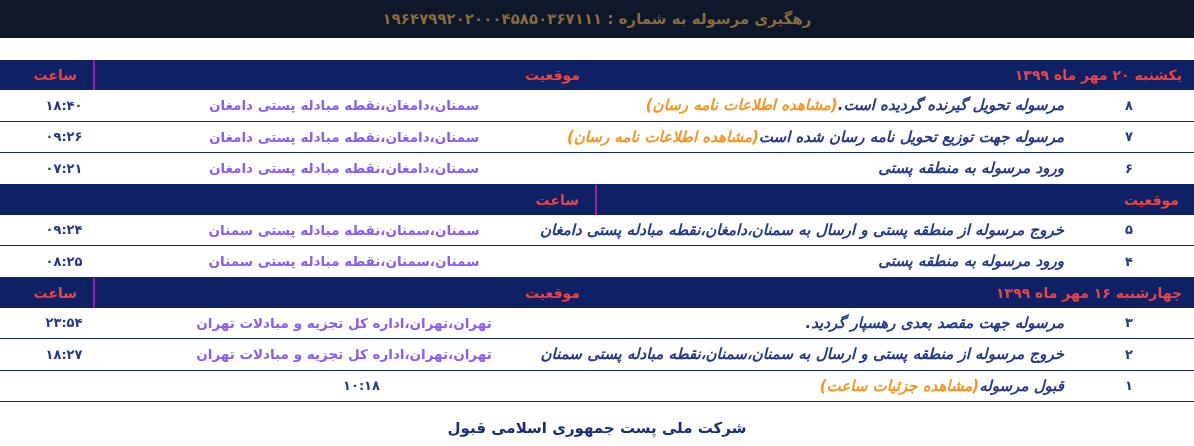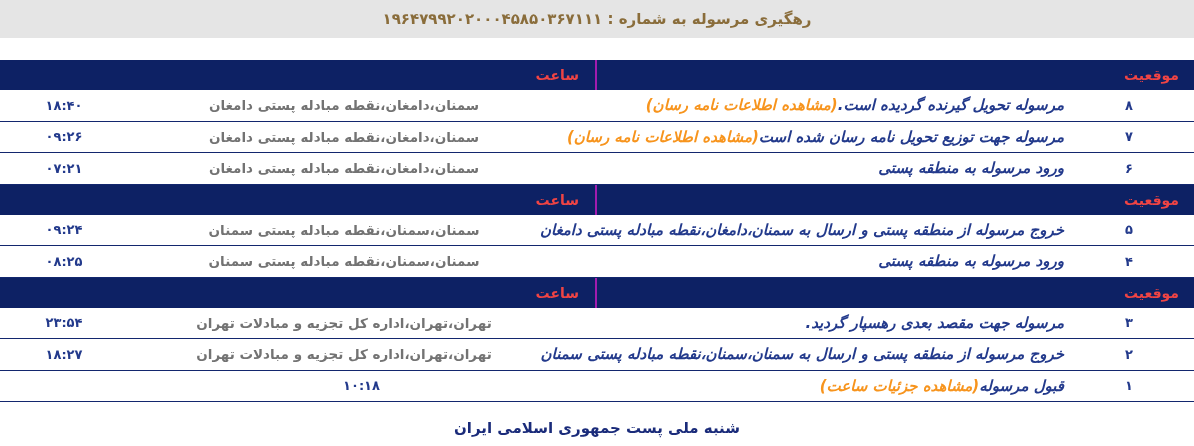--- a/index.html
+++ b/index.html
@@ -1,20 +1,20 @@
 <!DOCTYPE html>
 <html lang="fa" dir="rtl"><head>
 <meta charset="utf-8">
 <style>
   * { margin:0; padding:0; box-sizing:border-box; }
   html,body { width:1194px; height:446px; overflow:hidden; background:#ffffff;
     font-family:"DejaVu Sans", sans-serif; direction:rtl; }
 
   
-  .banner { width:100%; height:38px; background:#e5e5e5;
+  .banner { width:100%; height:38px; background:#0f172a;
     display:flex; align-items:center; justify-content:center; }
   .banner span { color:#8a6d3b; font-size:15px; font-weight:bold; letter-spacing:0; }
 
   
   .tracking-table { width:1194px; margin-top:22px; }
 
   .section-header { display:grid; grid-template-columns:599px 502px 93px;
     background:#0d2164; height:30px; }
   .section-header > div { display:flex; align-items:center;
     color:#ef4444; font-size:14px; font-weight:bold; }
@@ -27,37 +27,38 @@
   .t-row > div { display:flex; align-items:center; }
 
   .cell-status { }
   .status-wrap { display:flex; width:100%; align-items:center; }
   .num-cell { width:130px; flex:0 0 130px; justify-content:center; display:flex;
     color:#233a8c; font-size:13px; font-weight:bold; }
   .status-text-cell { flex:1; text-align:right; font-size:15px; font-weight:bold;
     color:#233a8c; white-space:nowrap;font-style:italic; }
   .status-link { color:#f7941d; font-weight:bold; cursor:pointer; }
 
-  .cell-location { justify-content:center; color:#737373; font-size:13.5px;
+  .cell-location { justify-content:center; color:#8b5cf6; font-size:13.5px;
     font-weight:bold; white-space:nowrap;text-align:center; }
   .cell-time { justify-content:center; color:#233a8c; font-size:13px; font-weight:bold;margin-left:35px; }
 
   
   .footer { width:100%; margin-top:17px; display:flex; justify-content:center; }
   .footer span { color:#1a2b7a; font-size:15px; font-weight:bold; }
 </style>
 </head>
 <body>
 
 <div class="banner">
   <span>رهگیری مرسوله به شماره : ۱۹۶۴۷۹۹۲۰۲۰۰۰۴۵۸۵۰۳۶۷۱۱۱</span>
 </div>
 
 <div class="tracking-table">
   <div class="section-header">
+    <div class="sh-date">یکشنبه ۲۰ مهر ماه ۱۳۹۹</div>
     <div class="sh-loc">موقعیت</div>
     <div class="sh-time">ساعت</div>
   </div>
 
   <div class="t-row">
     <div class="cell-status">
       <div class="status-wrap">
         <div class="num-cell">۸</div>
         <div class="status-text-cell">
           <span>مرسوله تحویل گیرنده گردیده است.</span><span class="status-link">(مشاهده اطلاعات نامه رسان)</span>
@@ -119,20 +120,21 @@
         <div class="status-text-cell">
           <span>ورود مرسوله به منطقه پستی</span>
         </div>
       </div>
     </div>
     <div class="cell-location">سمنان،سمنان،نقطه مبادله پستی سمنان</div>
     <div class="cell-time">۰۸:۲۵</div>
   </div>
 
   <div class="section-header">
+    <div class="sh-date">چهارشنبه ۱۶ مهر ماه ۱۳۹۹</div>
     <div class="sh-loc">موقعیت</div>
     <div class="sh-time">ساعت</div>
   </div>
 
   <div class="t-row">
     <div class="cell-status">
       <div class="status-wrap">
         <div class="num-cell">۳</div>
         <div class="status-text-cell">
           <span>مرسوله جهت مقصد بعدی رهسپار گردید.</span>
@@ -163,14 +165,14 @@
         <div class="status-text-cell">
           <span>قبول مرسوله</span><span class="status-link">(مشاهده جزئیات ساعت)</span>
         </div>
       </div>
     </div>
     <div class="cell-time">۱۰:۱۸</div>
   </div>
 </div>
 
 <div class="footer">
-  <span>شنبه ملی پست جمهوری اسلامی ایران</span>
+  <span>شرکت ملی پست جمهوری اسلامی قبول</span>
 </div>
 
 </body></html>

